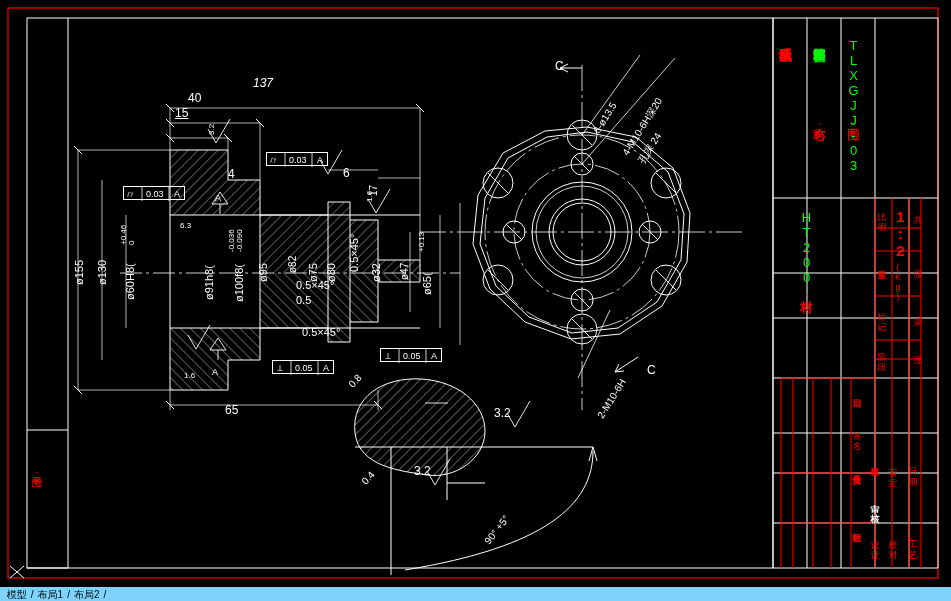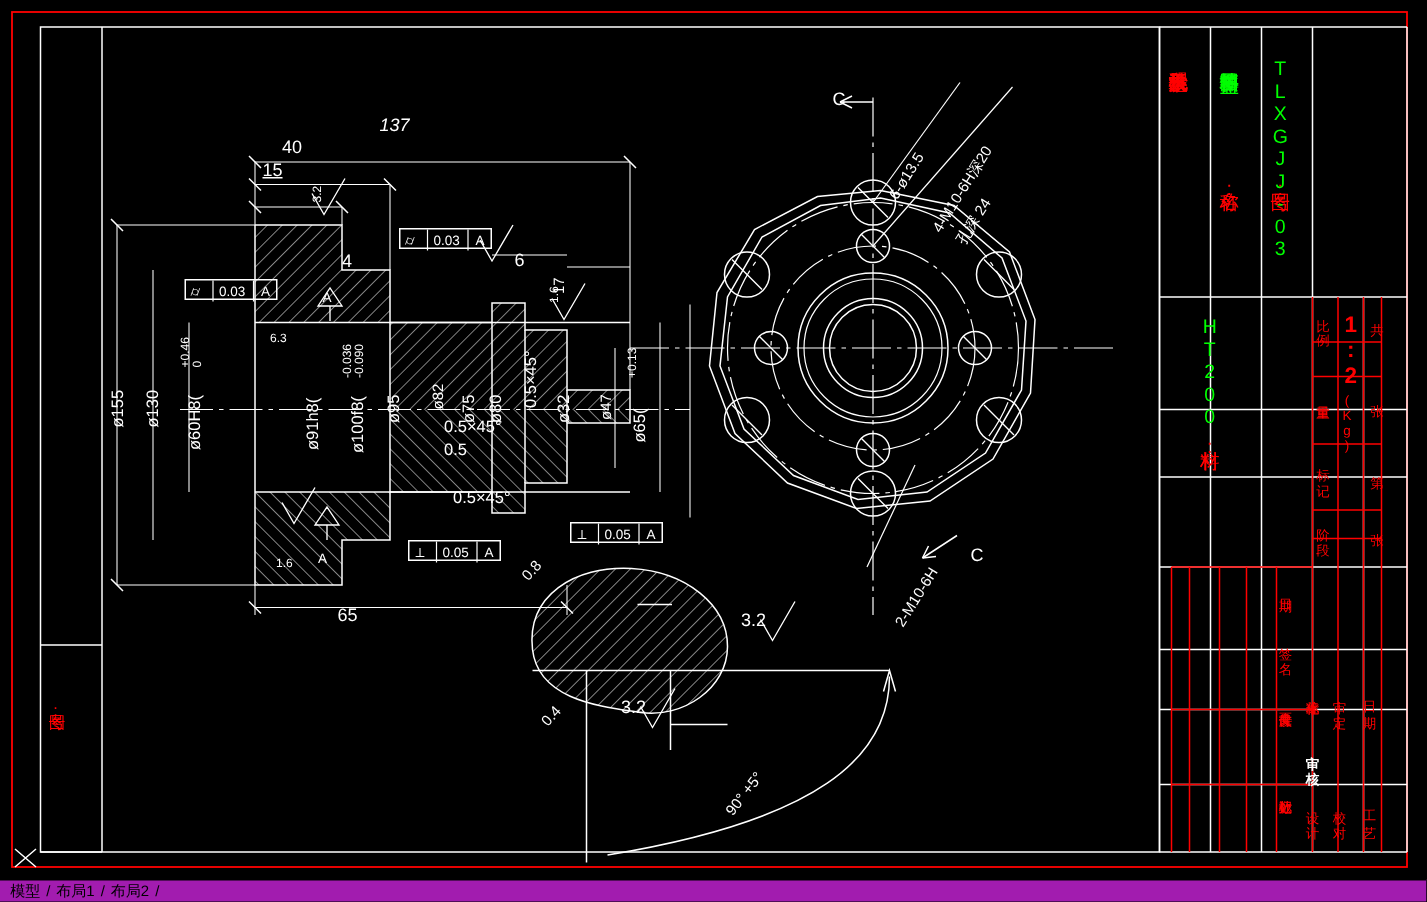--- a/index.html
+++ b/index.html
@@ -3,21 +3,21 @@
 <meta charset="utf-8">
 <style>
   html,body{margin:0;padding:0;background:#000;}
   body{width:951px;height:601px;overflow:hidden;
        font-family:"Liberation Sans","DejaVu Sans",sans-serif;}
   #app{position:relative;width:951px;height:601px;background:#000;}
 
   
   #cad{position:absolute;left:0;top:0;width:951px;height:586px;background:#000;}
   #tabbar{position:absolute;left:0;top:586px;width:951px;height:15px;
-          background:#a21caf;border-top:1px solid #000;}
+          background:#7dd3fc;border-top:1px solid #000;}
   .tabs{display:flex;align-items:center;height:15px;font-size:10px;color:#000;}
   .tab{padding:0 4px;line-height:15px;white-space:nowrap;}
   .tabsep{color:#000;}
 
   
   .t{position:absolute;white-space:nowrap;line-height:1;}
   .w{color:#fff;}
   .r{color:#f00;}
   .g{color:#0f0;}
   .s8{font-size:8px;}

